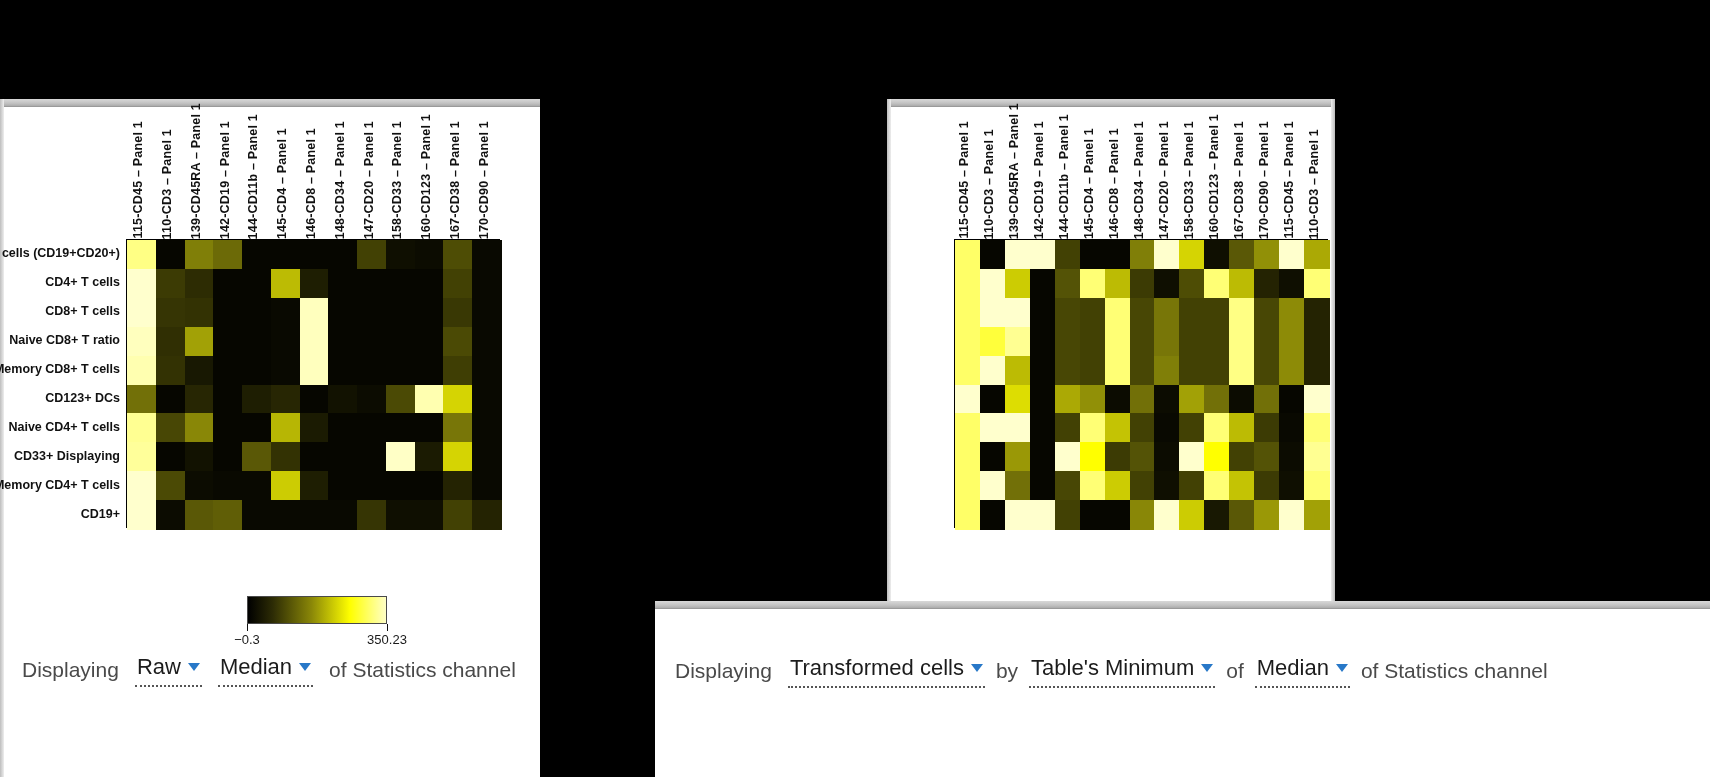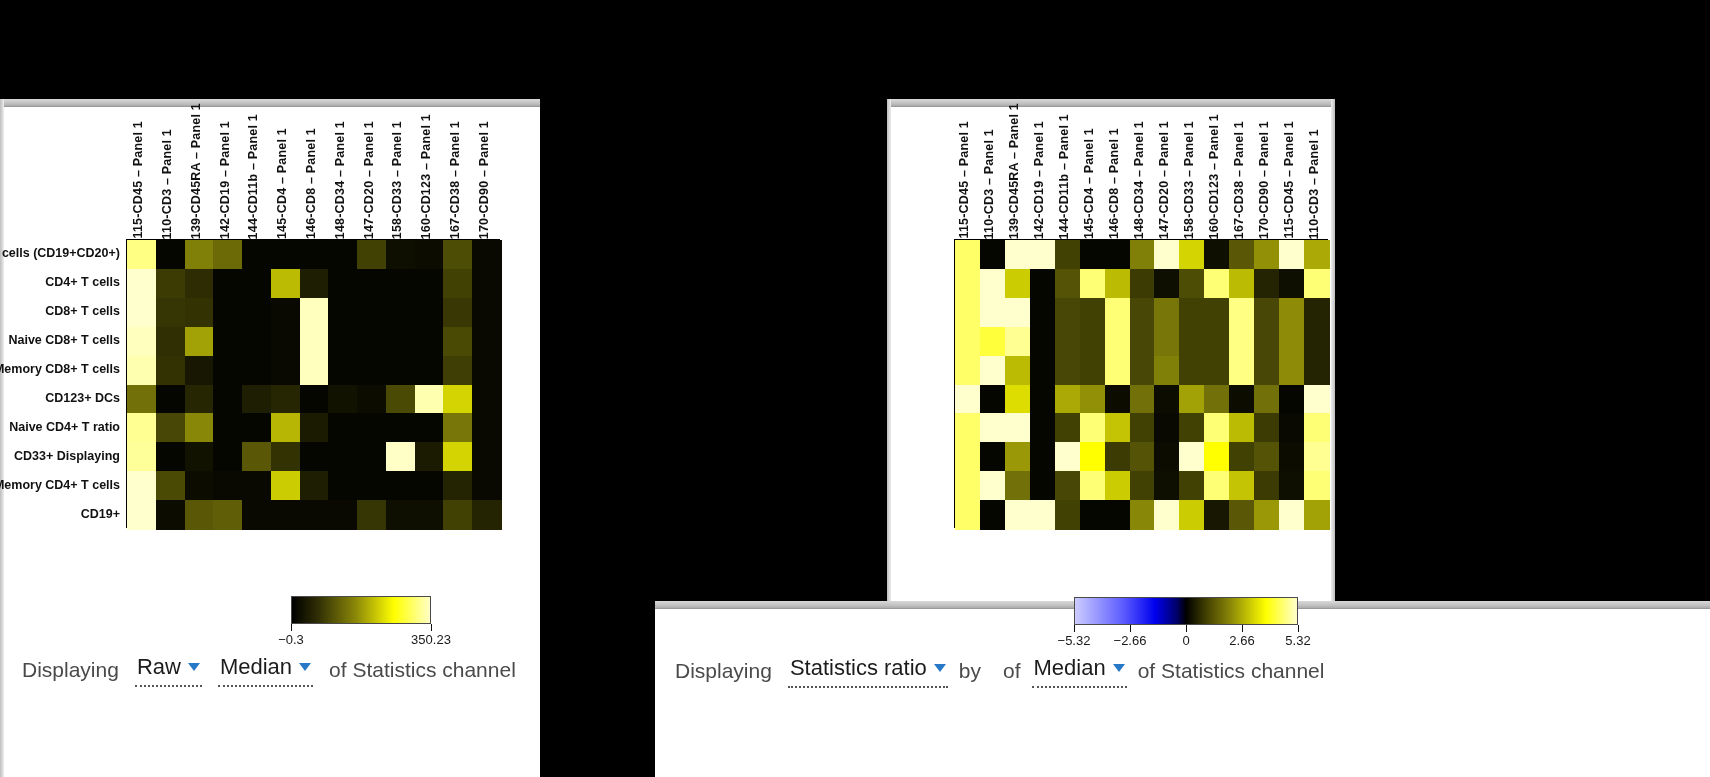--- a/index.html
+++ b/index.html
@@ -55,21 +55,21 @@
     color: #111111;
     white-space: nowrap;
     line-height: 1;
     transform: translateY(-50%);
   }
 
   .grid { position: absolute; background: #000; border: 1px solid #000; }
   .cell { position: absolute; }
 
   
-  .cbar-wrap { position: absolute; margin-left: 44px; }
+  .cbar-wrap { position: absolute; }
   .cbar {
     position: absolute; left: 0; top: 0;
     border: 1px solid #4a4a4a;
   }
   .cbar-seq  { background: linear-gradient(to right, #000000 0%, #2d2c05 18%, #8a8708 46%, #ffff00 74%, #ffffc6 100%); }
   .cbar-div  { background: linear-gradient(to right,
                  #ccccff 0%, #5a5aff 22%, #0000ee 36%, #000066 46%,
                  #000000 50%, #3a3800 58%, #8a8708 70%, #ffff00 86%, #ffffcc 100%); }
   .tick { position: absolute; width: 1px; background: #111; }
   .ticklabel {
@@ -133,24 +133,24 @@
           <div class="colhead-item" style="left: 236.538px;">147-CD20 – Panel 1</div>
           <div class="colhead-item" style="left: 265.308px;">158-CD33 – Panel 1</div>
           <div class="colhead-item" style="left: 294.077px;">160-CD123 – Panel 1</div>
           <div class="colhead-item" style="left: 322.846px;">167-CD38 – Panel 1</div>
           <div class="colhead-item" style="left: 351.615px;">170-CD90 – Panel 1</div>
         </div>
       <div class="rowlabels" id="left-rowlabels" style="left:0px; top:132px; width:120px; height:289px;">
           <div class="rowlabel" style="top: 14.45px;">B cells (CD19+CD20+)</div>
           <div class="rowlabel" style="top: 43.35px;">CD4+ T cells</div>
           <div class="rowlabel" style="top: 72.25px;">CD8+ T cells</div>
-          <div class="rowlabel" style="top: 101.15px;">Naive CD8+ T cells</div>
+          <div class="rowlabel" style="top: 101.15px;">Naive CD8+ T ratio</div>
           <div class="rowlabel" style="top: 130.05px;">Memory CD8+ T cells</div>
           <div class="rowlabel" style="top: 158.95px;">CD123+ DCs</div>
-          <div class="rowlabel" style="top: 187.85px;">Naive CD4+ T ratio</div>
+          <div class="rowlabel" style="top: 187.85px;">Naive CD4+ T cells</div>
           <div class="rowlabel" style="top: 216.75px;">CD33+ Displaying</div>
           <div class="rowlabel" style="top: 245.65px;">Memory CD4+ T cells</div>
           <div class="rowlabel" style="top: 274.55px;">CD19+</div>
         </div>
       <div class="grid" id="left-grid" style="left:126px; top:132px; width:374px; height:289px;">
           <div class="cell" style="left: 0px; top: 0px; width: 29.3692px; height: 29.5px; background: rgb(255, 255, 132);"></div>
           <div class="cell" style="left: 28.7692px; top: 0px; width: 29.3692px; height: 29.5px; background: rgb(6, 6, 0);"></div>
           <div class="cell" style="left: 57.5385px; top: 0px; width: 29.3692px; height: 29.5px; background: rgb(128, 127, 8);"></div>
           <div class="cell" style="left: 86.3077px; top: 0px; width: 29.3692px; height: 29.5px; background: rgb(108, 106, 7);"></div>
           <div class="cell" style="left: 115.077px; top: 0px; width: 29.3692px; height: 29.5px; background: rgb(6, 6, 0);"></div>
@@ -482,44 +482,35 @@
         <div class="cell" style="left: 199.467px; top: 260.1px; width: 25.5333px; height: 29.5px; background: rgb(255, 255, 205);"></div>
         <div class="cell" style="left: 224.4px; top: 260.1px; width: 25.5333px; height: 29.5px; background: rgb(204, 204, 3);"></div>
         <div class="cell" style="left: 249.333px; top: 260.1px; width: 25.5333px; height: 29.5px; background: rgb(24, 24, 2);"></div>
         <div class="cell" style="left: 274.267px; top: 260.1px; width: 25.5333px; height: 29.5px; background: rgb(90, 88, 6);"></div>
         <div class="cell" style="left: 299.2px; top: 260.1px; width: 25.5333px; height: 29.5px; background: rgb(154, 152, 6);"></div>
         <div class="cell" style="left: 324.133px; top: 260.1px; width: 25.5333px; height: 29.5px; background: rgb(255, 255, 205);"></div>
         <div class="cell" style="left: 349.067px; top: 260.1px; width: 25.5333px; height: 29.5px; background: rgb(162, 161, 6);"></div>
       </div>
   </div>
 
-  <div class="cbar-wrap" id="right-cbar-wrap" style="left:1030px; top:597px; width:224px; height:60px;">
-    <div class="cbar cbar-div" style="width:224px; height:28px;"></div>
-  <div class="tick" style="left: 0px; top: 28px; height: 7px;"></div>
-      <div class="ticklabel" style="left: 0px; top: 36px;">−5.32</div>
-      <div class="tick" style="left: 56px; top: 28px; height: 7px;"></div>
-      <div class="ticklabel" style="left: 56px; top: 36px;">−2.66</div>
-      <div class="tick" style="left: 112px; top: 28px; height: 7px;"></div>
-      <div class="ticklabel" style="left: 112px; top: 36px;">0</div>
-      <div class="tick" style="left: 168px; top: 28px; height: 7px;"></div>
-      <div class="ticklabel" style="left: 168px; top: 36px;">2.66</div>
-      <div class="tick" style="left: 224px; top: 28px; height: 7px;"></div>
-      <div class="ticklabel" style="left: 224px; top: 36px;">5.32</div>
-    </div>
 
   <div class="controls" id="right-controls" style="left:675px; top:648px; height:46px;">
     <span class="ctl-static">Displaying</span>
     <span class="gap-m"></span>
     <span class="dropdown">
-      <span>Statistics ratio</span>
+      <span>Transformed cells</span>
       <span class="caret"></span>
     </span>
     <span class="gap-s"></span>
     <span class="ctl-static">by</span>
     <span class="gap-s"></span>
+    <span class="dropdown">
+      <span>Table's Minimum</span>
+      <span class="caret"></span>
+    </span>
     <span class="gap-s"></span>
     <span class="ctl-static">of</span>
     <span class="gap-s"></span>
     <span class="dropdown">
       <span>Median</span>
       <span class="caret"></span>
     </span>
     <span class="gap-s"></span>
     <span class="ctl-static">of Statistics channel</span>
   </div>

